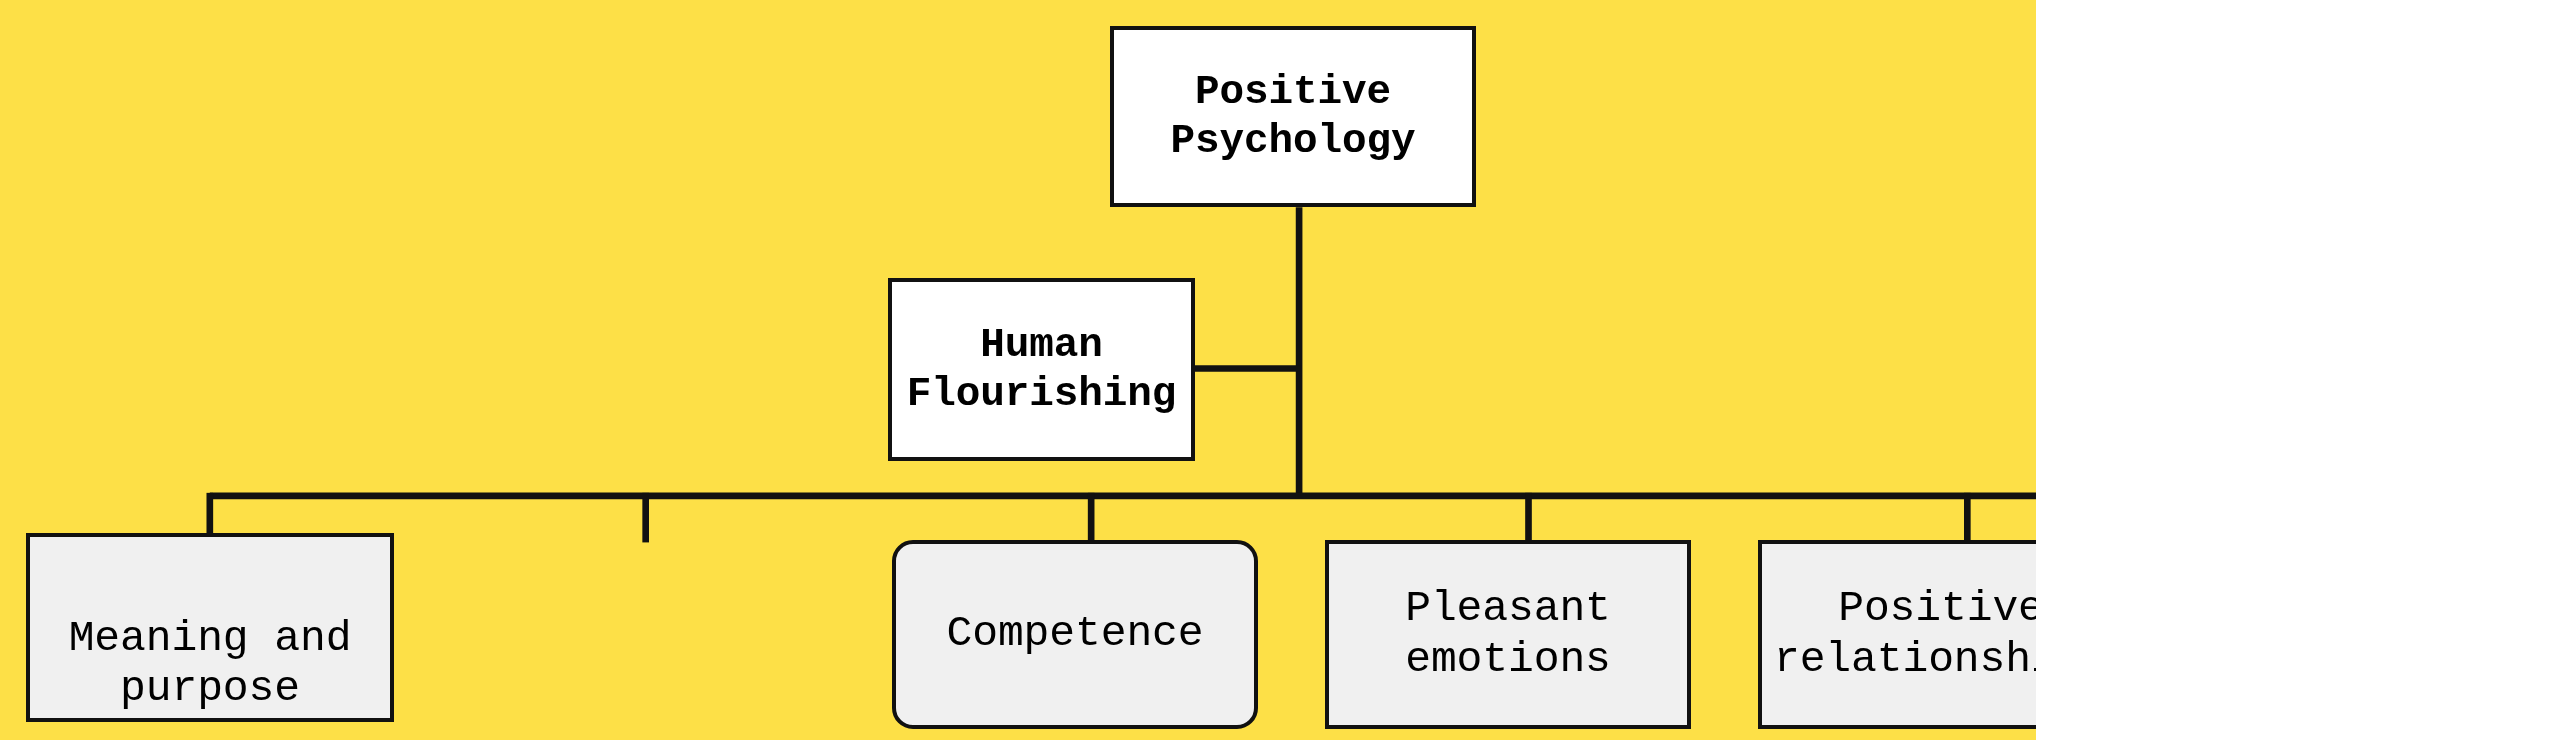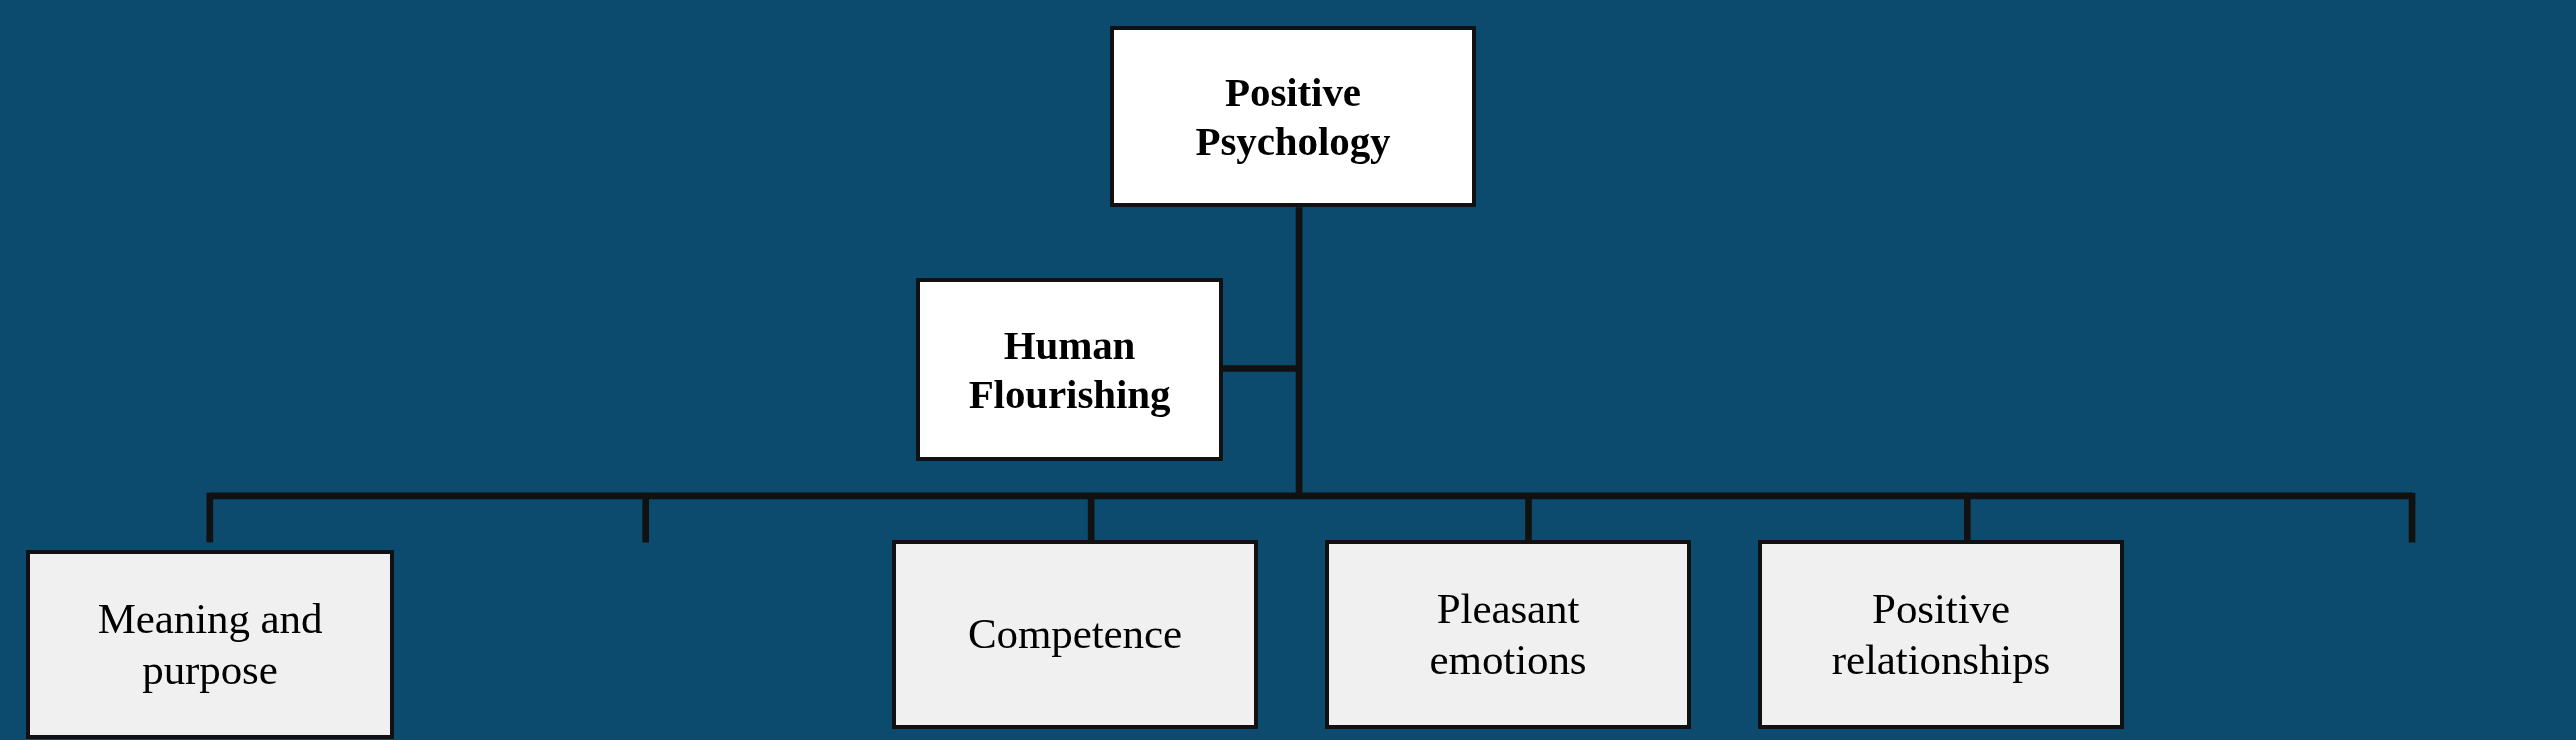--- a/index.html
+++ b/index.html
@@ -3,25 +3,25 @@
 <meta charset="utf-8">
 <title>Positive Psychology Hierarchy</title>
 <style>
   html, body {
     margin: 0;
     padding: 0;
     background: #ffffff;
   }
   #stage {
     position: relative;
-    width: 2576px;
+    width: 2036px;
     height: 740px;
-    background: #0c4a6e;
+    background: #fde047;
     overflow: hidden;
-    font-family: Liberation Serif, serif;
+    font-family: Liberation Mono, monospace;
   }
   svg.connectors {
     position: absolute;
     left: 0;
     top: 0;
     width: 2576px;
     height: 740px;
     pointer-events: none;
   }
   .node {
@@ -72,32 +72,32 @@
     <line x1="2065" y1="666" x2="2065" y2="733" stroke="#111111" stroke-width="9"></line>
     <line x1="2658" y1="666" x2="2658" y2="733" stroke="#111111" stroke-width="9"></line>
     <line x1="3259" y1="666" x2="3259" y2="733" stroke="#111111" stroke-width="9"></line>
   </svg>
 
   <div class="node level-root" style="left:1110px; top:26px; width:366px; height:181px;">
     <span class="node-label">Positive
 Psychology</span>
   </div>
 
-  <div class="node level-mid" style="left:888px; top:278px; width:307px; height:183px;margin-left:28px;">
+  <div class="node level-mid" style="left:888px; top:278px; width:307px; height:183px;">
     <span class="node-label">Human
 Flourishing</span>
   </div>
 
-  <div class="node level-leaf" style="left:26px; top:550px; width:368px; height:189px;">
+  <div class="node level-leaf" style="left:26px; top:533px; width:368px; height:189px;align-items:flex-end;">
     <span class="node-label">Meaning and
 purpose</span>
   </div>
 
 
-  <div class="node level-leaf" style="left:892px; top:540px; width:366px; height:189px;">
+  <div class="node level-leaf" style="left:892px; top:540px; width:366px; height:189px;border-radius:21px;">
     <span class="node-label">Competence</span>
   </div>
 
   <div class="node level-leaf" style="left:1325px; top:540px; width:366px; height:189px;text-align:center;">
     <span class="node-label">Pleasant
 emotions</span>
   </div>
 
   <div class="node level-leaf" style="left:1758px; top:540px; width:366px; height:189px;">
     <span class="node-label">Positive

